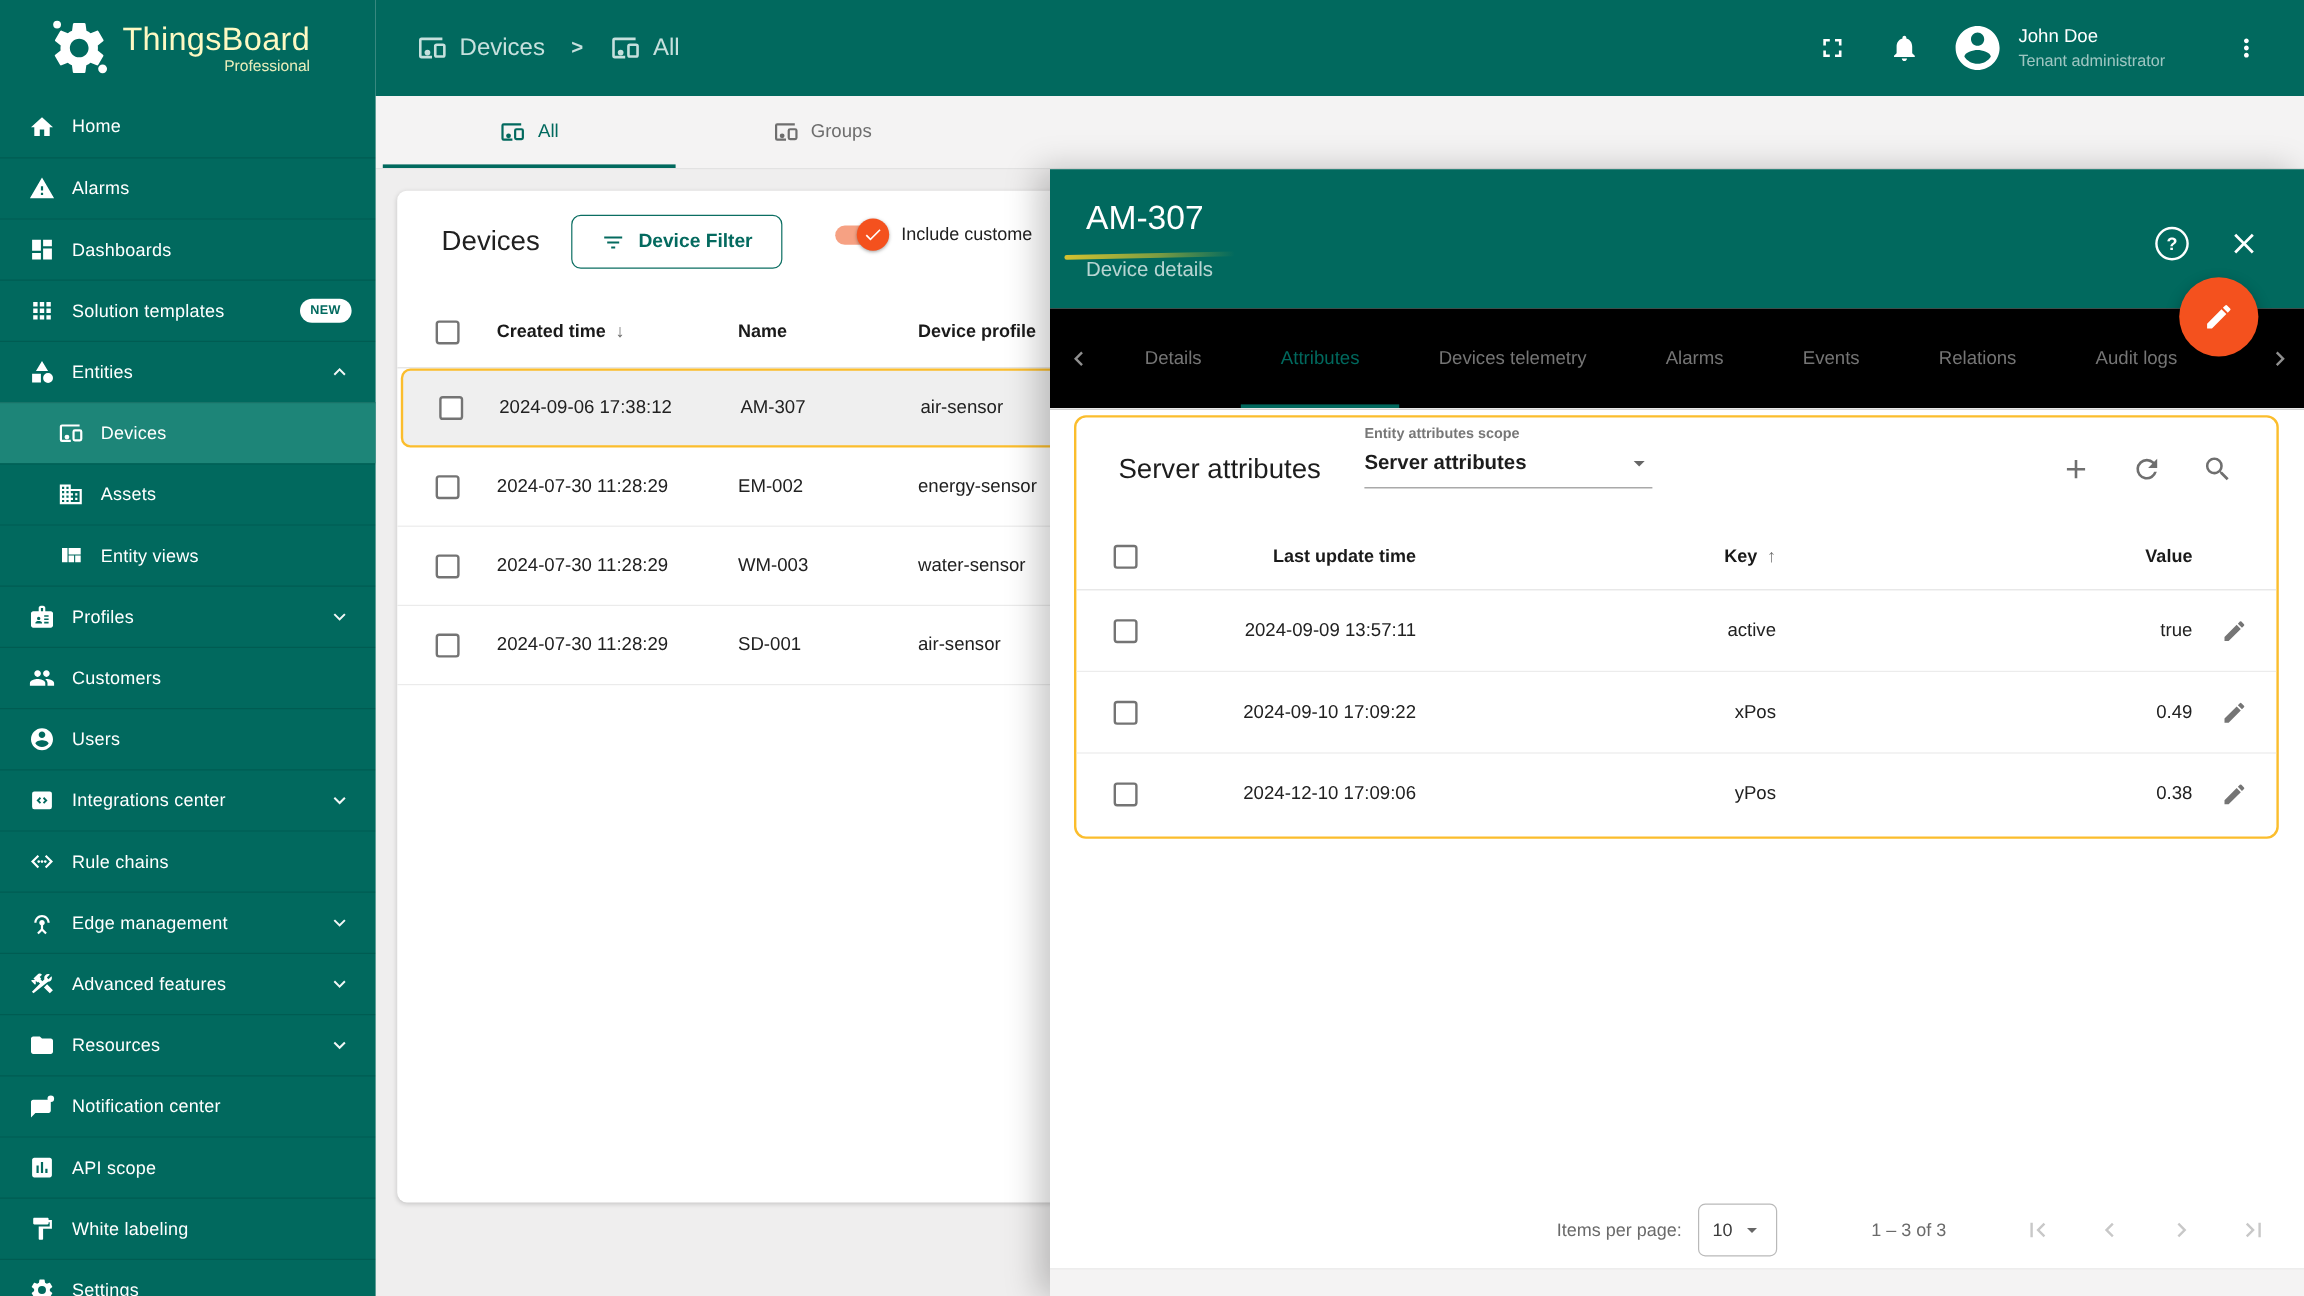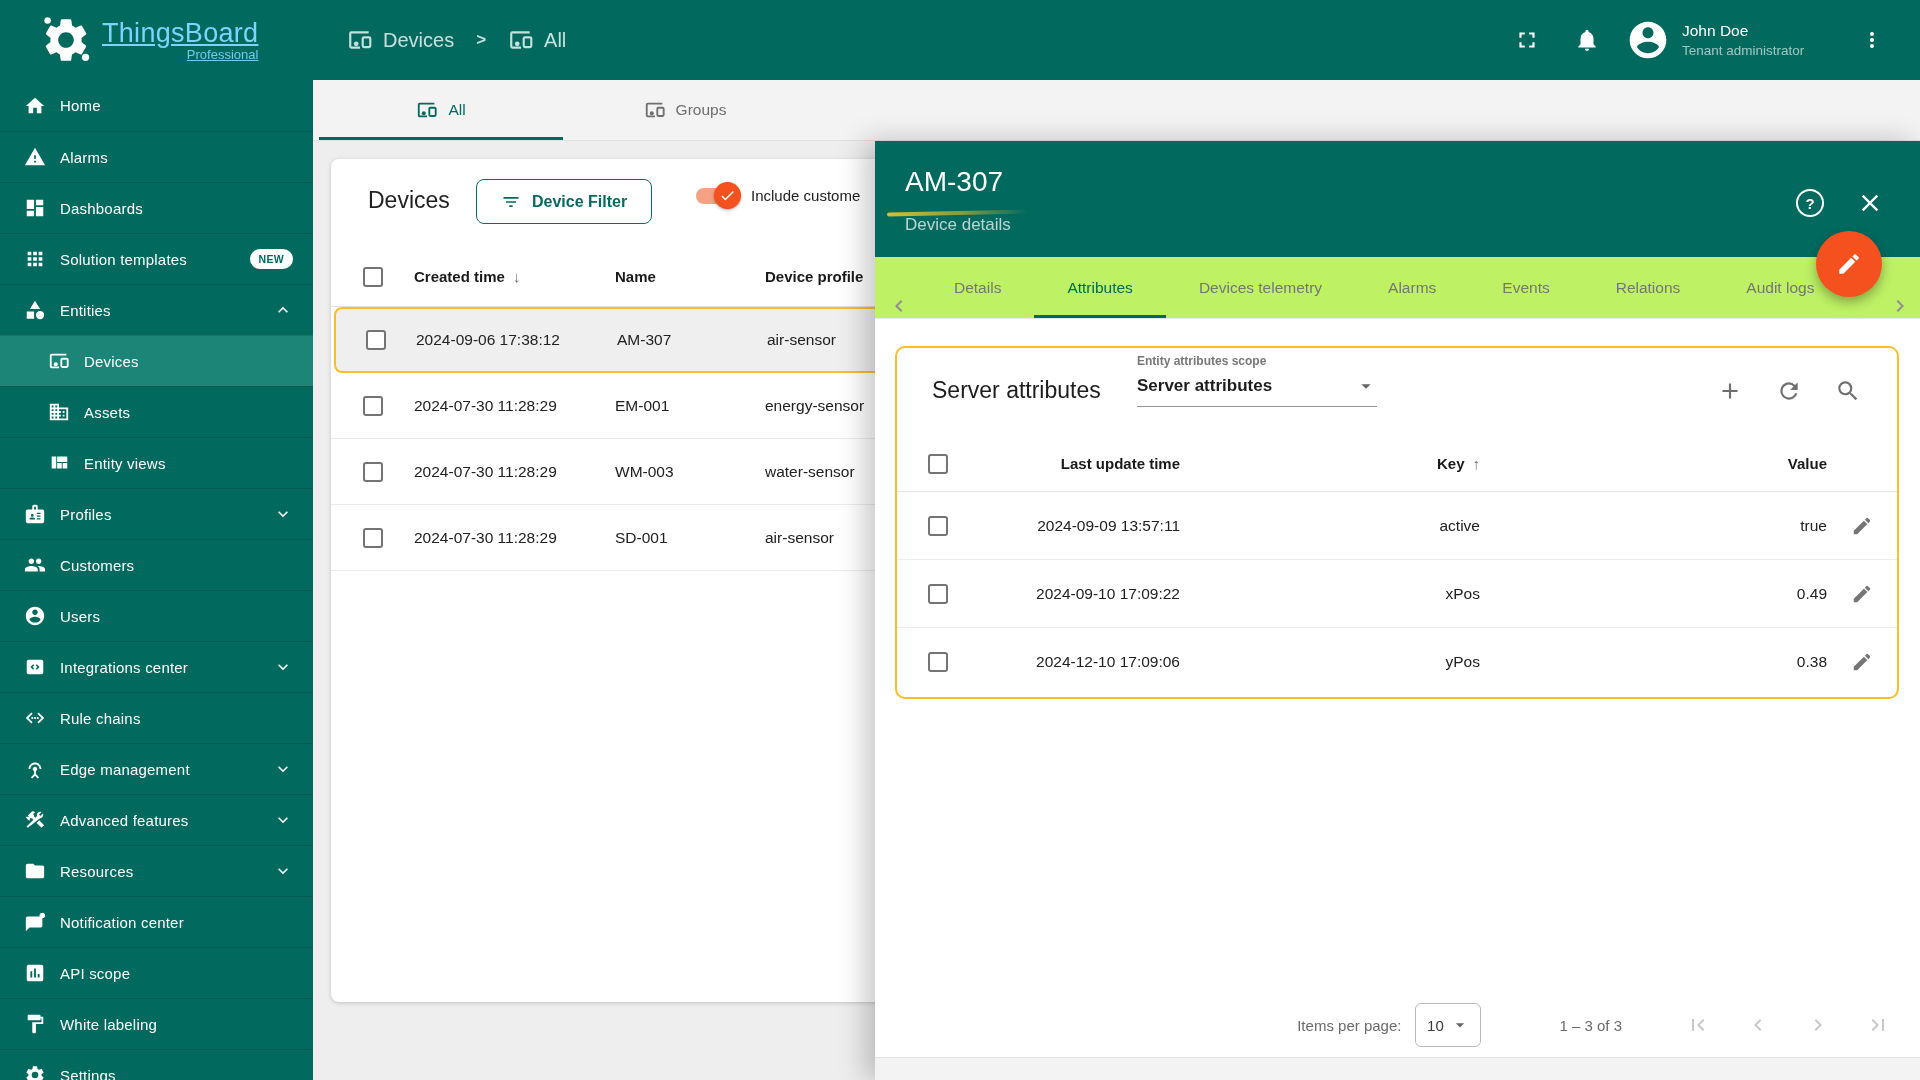--- a/index.html
+++ b/index.html
@@ -5,21 +5,21 @@
   * { margin:0; padding:0; box-sizing:border-box; }
   html,body { width:1920px; height:1080px; overflow:hidden; background:#efeeee;
     font-family:"Liberation Sans","DejaVu Sans",sans-serif; }
   svg { display:block; }
 
   
   #sidebar { position:absolute; left:0; top:0; width:313px; height:1080px;
     background:#01695E; z-index:30; overflow:hidden; }
   .logo-wrap { height:80px; display:flex; align-items:center; padding-left:40px; }
   .logo-mark { width:52px; height:52px; margin-right:10px; }
-  .logo-text { color:#7dd3fc;text-decoration:underline; }
+  .logo-text { color:#fef9c3; }
   .logo-title { font-size:27px; font-weight:400; letter-spacing:.3px; }
   .logo-sub { font-size:13px; text-align:right; opacity:.92; margin-top:-2px; }
   .nav { }
   .nav-item { height:51px; display:flex; align-items:center; padding:0 20px 0 24px;
     color:#fff; border-top:1px solid rgba(0,0,0,.12); cursor:pointer; }
   .nav-item:first-child { border-top:none; }
   .nav-item.child { padding-left:48px; }
   .nav-item.active { background:#1d8578; }
   .nicon { width:22px; height:22px; margin-right:14px; flex:none; color:#fff; }
   .nicon svg { width:100%; height:100%; fill:currentColor; }
@@ -107,22 +107,22 @@
   .p-marker { position:absolute; left:12px; top:70px; width:142px; height:4px; border-radius:2px;
     background:linear-gradient(90deg, rgba(224,198,44,.95) 0%, rgba(224,198,44,.55) 55%, rgba(224,198,44,0) 100%);
     transform:rotate(-1.2deg); }
   .p-subtitle { position:absolute; left:30px; top:74px; font-size:17px; color:rgba(255,255,255,.72); }
   .help-btn { position:absolute; left:921px; top:48px; width:28px; height:28px; border:2.4px solid #fff;
     border-radius:50%; color:#fff; font-size:15px; font-weight:700; display:flex;
     align-items:center; justify-content:center; cursor:pointer; }
   .close-btn { position:absolute; left:981px; top:48px; width:28px; height:28px; color:#fff; cursor:pointer; }
   .close-btn svg { width:100%; height:100%; fill:currentColor; }
 
-  .p-tabbar { position:absolute; left:0; top:116px; width:100%; height:62px;
-    border-bottom:1px solid #e8e8e8; display:flex; align-items:flex-end; background:#bef264; }
+  .p-tabbar { position:absolute; left:0; top:116px; width:100%; height:84px;
+    border-bottom:1px solid #e8e8e8; display:flex; align-items:center; background:#000000; }
   .ptab-scroll { width:24px; height:24px; color:#8f8f8f; flex:none; cursor:pointer; }
   .ptab-scroll svg { width:100%; height:100%; fill:currentColor; }
   .ptab-scroll.left { margin-left:12px; margin-right:10px; }
   .ptab-scroll.right { position:absolute; right:8px; }
   .ptab { padding:0 33px; height:100%; display:flex; align-items:center; font-size:15.5px;
     font-weight:500; color:#757575; position:relative; cursor:pointer; white-space:nowrap; }
   .ptab.active { color:#01695E; }
   .ptab.active::after { content:""; position:absolute; left:0; right:0; bottom:0; height:3px; background:#01695E; }
 
   #fab { position:absolute; left:941px; top:90px; width:66px; height:66px; border-radius:50%;
@@ -507,21 +507,21 @@
           </span>
         <span class="cell-created">2024-09-06 17:38:12</span>
         <span class="cell-name">AM-307</span>
         <span class="cell-profile">air-sensor</span>
       </div>
       <div class="drow">
         <span class="cell-cb">
             <span class="cb"></span>
           </span>
         <span class="cell-created">2024-07-30 11:28:29</span>
-        <span class="cell-name">EM-001</span>
+        <span class="cell-name">EM-002</span>
         <span class="cell-profile">energy-sensor</span>
       </div>
       <div class="drow">
         <span class="cell-cb">
             <span class="cb"></span>
           </span>
         <span class="cell-created">2024-07-30 11:28:29</span>
         <span class="cell-name">WM-003</span>
         <span class="cell-profile">water-sensor</span>
       </div>

